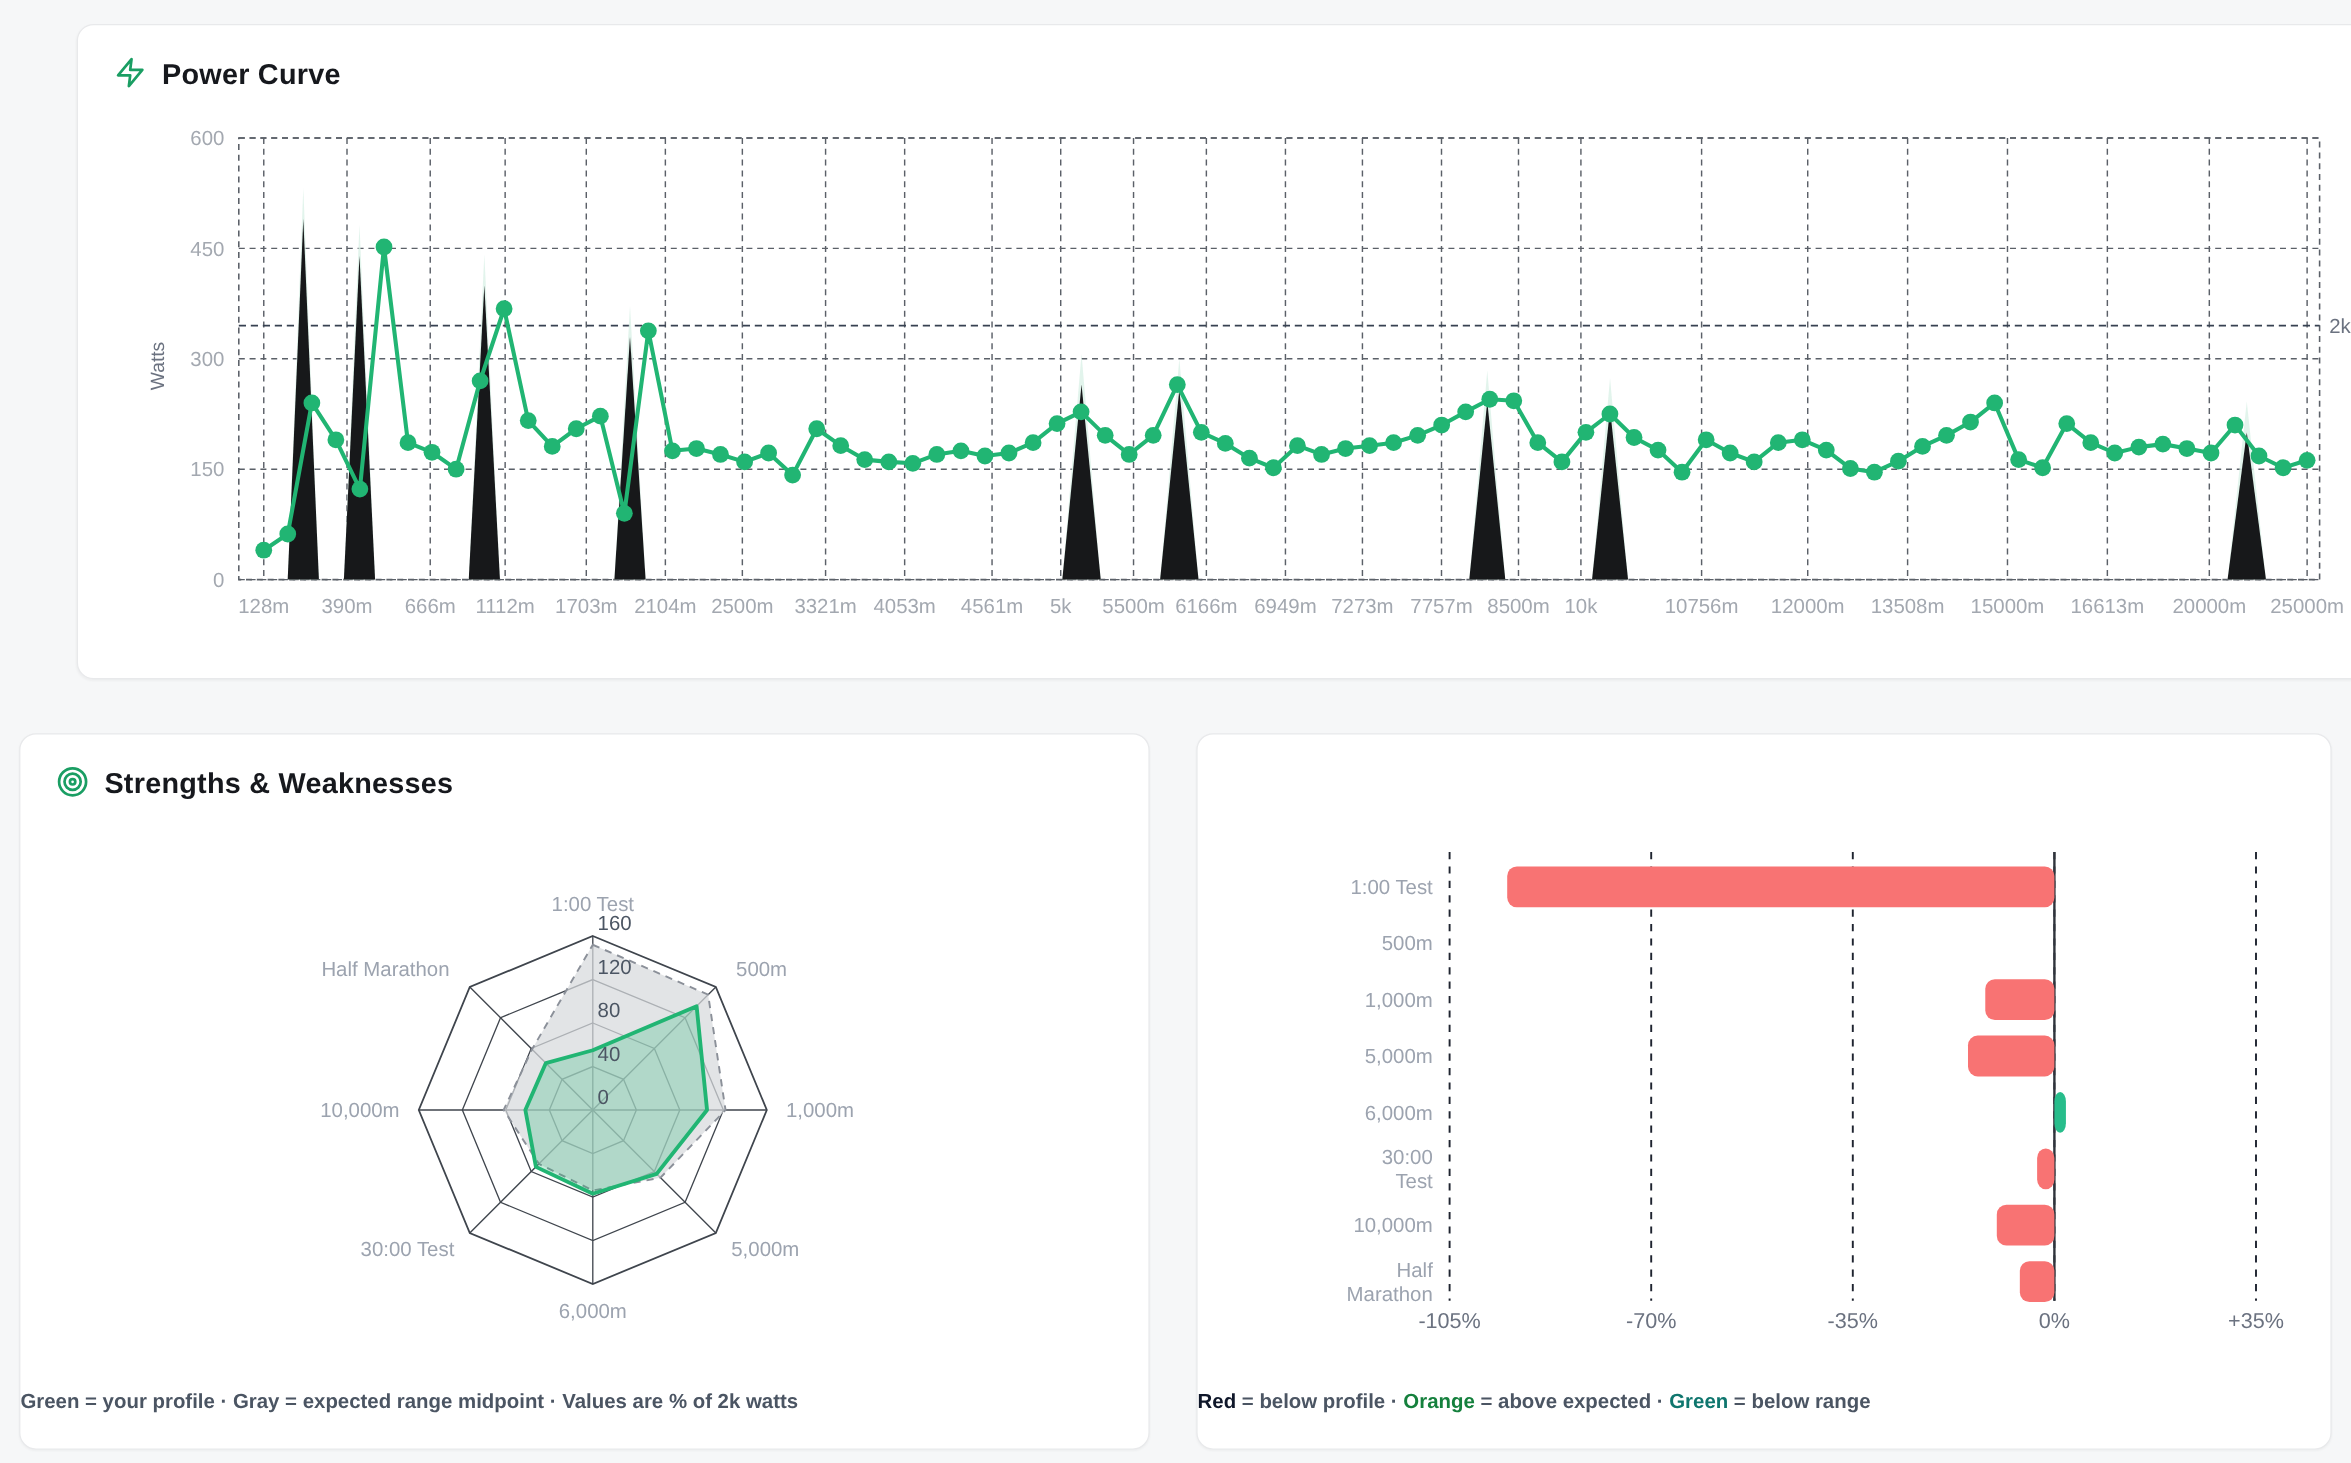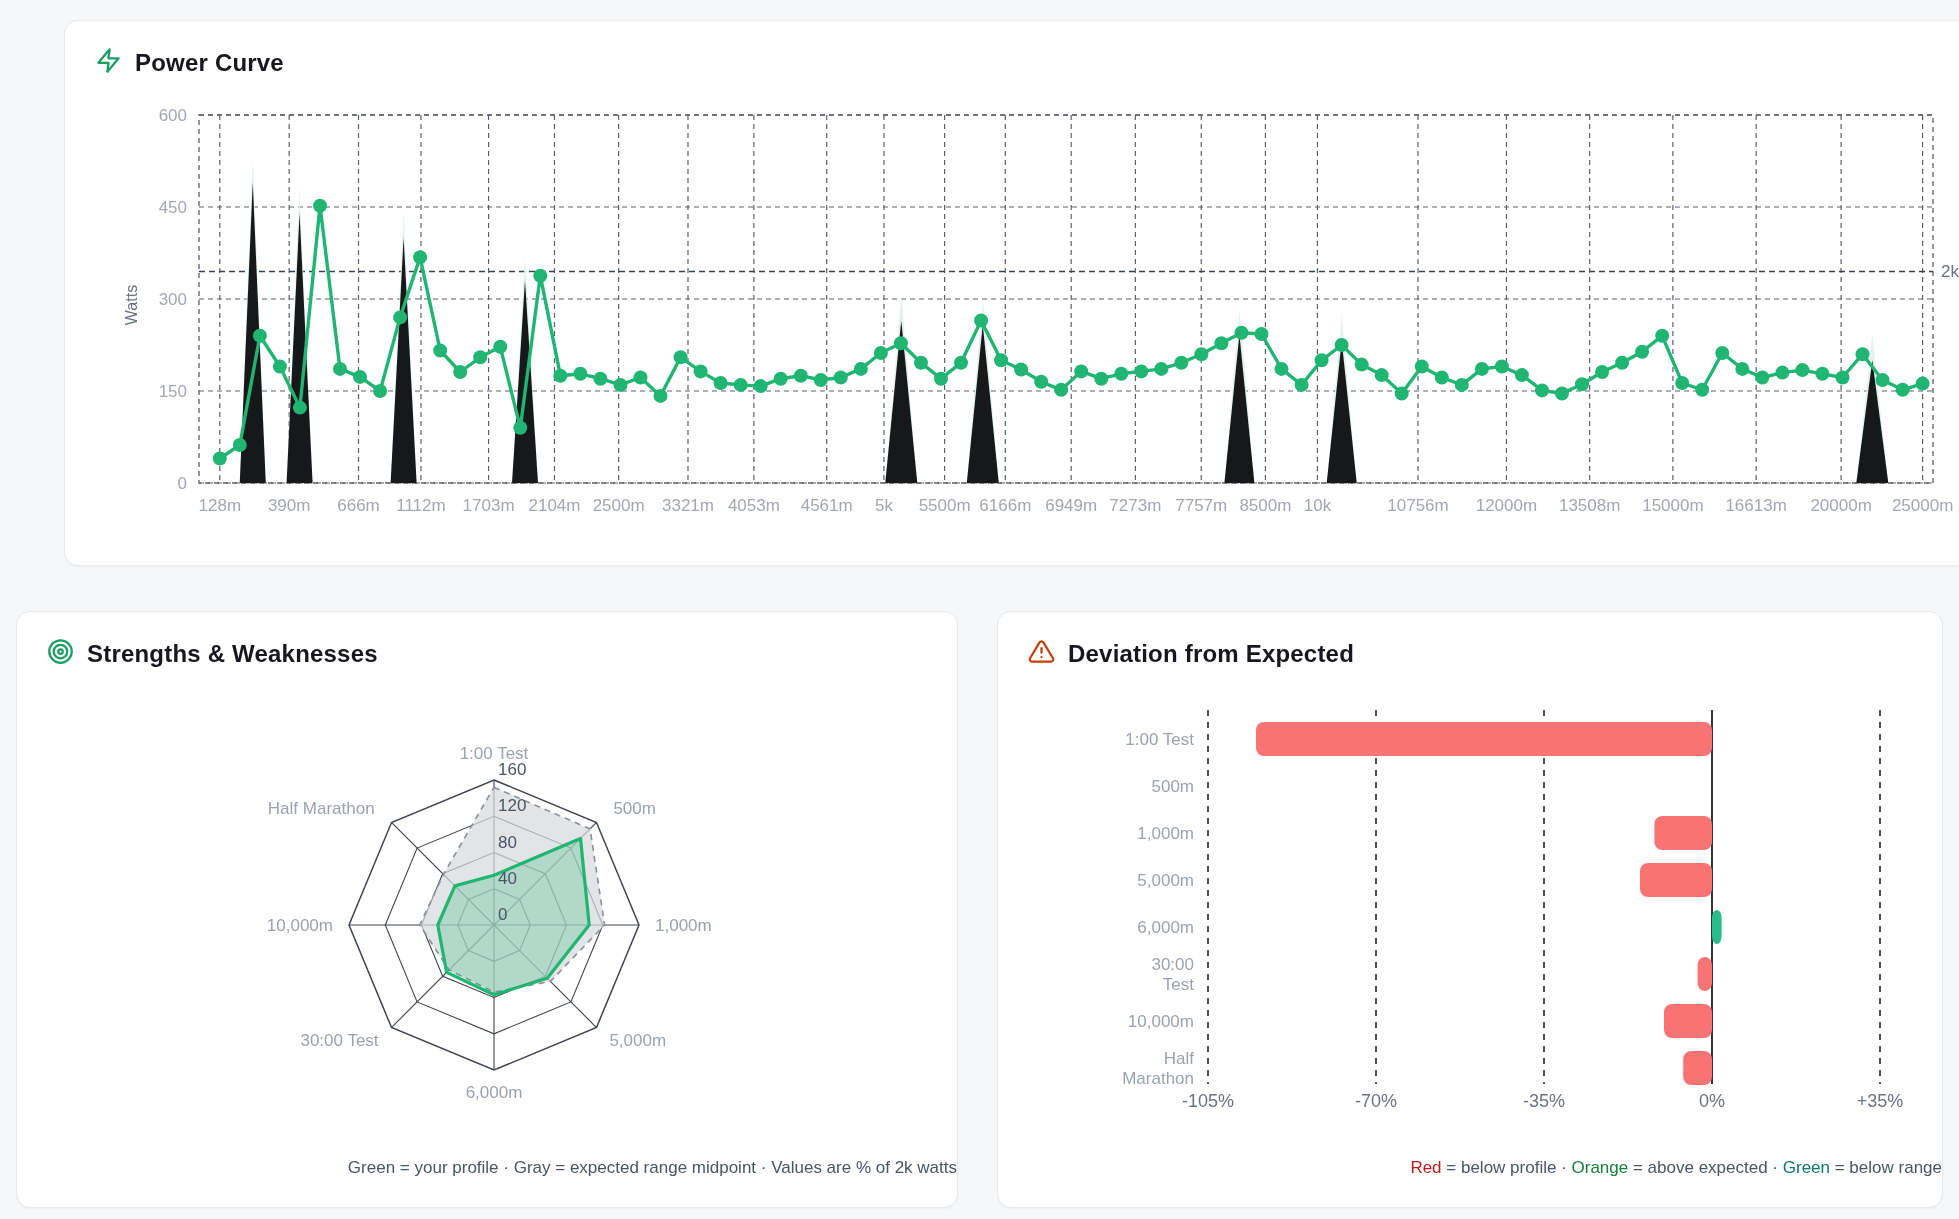--- a/index.html
+++ b/index.html
@@ -7,21 +7,21 @@
   .card { position:absolute; background:#ffffff; border:1px solid #e8e9eb; border-radius:14px; box-shadow:0 1px 2px rgba(0,0,0,.04); overflow:hidden; }
   #power-card  { left:16px; top:20px;  width:1927px; height:546px;margin-left:48px; }
   #radar-card  { left:16px; top:611px; width:942px;  height:597px; }
   #dev-card    { left:997px; top:611px; width:946px; height:597px; }
   .card-head { display:flex; align-items:center; gap:13px; padding:26px 0 0 30px; }
   .card-title { font-size:24px; font-weight:700; color:#16181d; letter-spacing:.2px; }
   .chart-svg { position:absolute; left:0; }
   #power-svg { top:74px; }
   #radar-svg { top:70px; }
   #dev-svg   { top:70px; }
-  .caption { position:absolute; left:0; width:100%; text-align:right; font-size:17px; color:#4b5563; }
+  .caption { position:absolute; left:0; width:100%; text-align:left; font-size:17px; color:#4b5563;font-weight:bold; }
   #radar-caption { top:546px; }
   #dev-legend    { top:546px; }
   svg text { font-family:"Liberation Sans", sans-serif; }
 </style>
 </head>
 <body>
 
 <div class="card" id="power-card">
   <div class="card-head">
     <span>
@@ -241,30 +241,20 @@
       <text x="592.4" y="364.4" font-size="17" fill="#9ca3af" text-anchor="start">5,000m</text>
       <text x="477.0" y="416.0" font-size="17" fill="#9ca3af" text-anchor="middle">6,000m</text>
       <text x="361.6" y="364.4" font-size="17" fill="#9ca3af" text-anchor="end">30:00 Test</text>
       <text x="316.0" y="249.0" font-size="17" fill="#9ca3af" text-anchor="end">10,000m</text>
       <text x="357.6" y="131.6" font-size="17" fill="#9ca3af" text-anchor="end">Half Marathon</text>
     </svg>
   <div class="caption" id="radar-caption">Green = your profile · Gray = expected range midpoint · Values are % of 2k watts</div>
 </div>
 
 <div class="card" id="dev-card">
-  <div class="card-head">
-    <span>
-      <svg width="27" height="27" viewBox="0 0 24 24" fill="none" stroke="#c2410c" stroke-width="2" stroke-linecap="round" stroke-linejoin="round">
-          <path d="M10.29 3.86L1.82 18a2 2 0 0 0 1.71 3h16.94a2 2 0 0 0 1.71-3L13.71 3.86a2 2 0 0 0-3.42 0z"></path>
-          <line x1="12" y1="9" x2="12" y2="13"></line>
-          <line x1="12" y1="17" x2="12.01" y2="17"></line>
-        </svg>
-    </span>
-    <span class="card-title">Deviation from Expected</span>
-  </div>
   <svg id="dev-svg" class="chart-svg" width="946" height="460">
       <line x1="210" y1="28" x2="210" y2="402" stroke="#1f2430" stroke-width="1.6" stroke-dasharray="6 6"></line>
       <text x="210" y="425" font-size="18" fill="#6b7280" text-anchor="middle">-105%</text>
       <line x1="378" y1="28" x2="378" y2="402" stroke="#1f2430" stroke-width="1.6" stroke-dasharray="6 6"></line>
       <text x="378" y="425" font-size="18" fill="#6b7280" text-anchor="middle">-70%</text>
       <line x1="546" y1="28" x2="546" y2="402" stroke="#1f2430" stroke-width="1.6" stroke-dasharray="6 6"></line>
       <text x="546" y="425" font-size="18" fill="#6b7280" text-anchor="middle">-35%</text>
       <line x1="714" y1="28" x2="714" y2="402" stroke="#1f2430" stroke-width="1.6" stroke-dasharray="6 6"></line>
       <text x="714" y="425" font-size="18" fill="#6b7280" text-anchor="middle">0%</text>
       <line x1="882" y1="28" x2="882" y2="402" stroke="#1f2430" stroke-width="1.6" stroke-dasharray="6 6"></line>
@@ -281,14 +271,14 @@
       <rect x="714.0" y="228" width="9.6" height="34" rx="8" fill="#27bd8b"></rect>
       <text x="196" y="288" font-size="17" fill="#9ca3af" text-anchor="end">30:00</text>
       <text x="196" y="308" font-size="17" fill="#9ca3af" text-anchor="end">Test</text>
       <rect x="699.6" y="275" width="14.4" height="34" rx="8" fill="#f87373"></rect>
       <text x="196" y="345" font-size="17" fill="#9ca3af" text-anchor="end">10,000m</text>
       <rect x="666.0" y="322" width="48.0" height="34" rx="8" fill="#f87373"></rect>
       <text x="196" y="382" font-size="17" fill="#9ca3af" text-anchor="end">Half</text>
       <text x="196" y="402" font-size="17" fill="#9ca3af" text-anchor="end">Marathon</text>
       <rect x="685.2" y="369" width="28.8" height="34" rx="8" fill="#f87373"></rect>
     </svg>
-  <div class="caption" id="dev-legend"><span style="color:#b91c1c">Red</span><span style="color:#4b5563"> = below profile · </span><span style="color:#15803d">Orange</span><span style="color:#4b5563"> = above expected · </span><span style="color:#0f766e">Green</span><span style="color:#4b5563"> = below range</span></div>
+  <div class="caption" id="dev-legend"><span style="color:#0f172a">Red</span><span style="color:#4b5563"> = below profile · </span><span style="color:#15803d">Orange</span><span style="color:#4b5563"> = above expected · </span><span style="color:#0f766e">Green</span><span style="color:#4b5563"> = below range</span></div>
 </div>
 
 </body></html>

